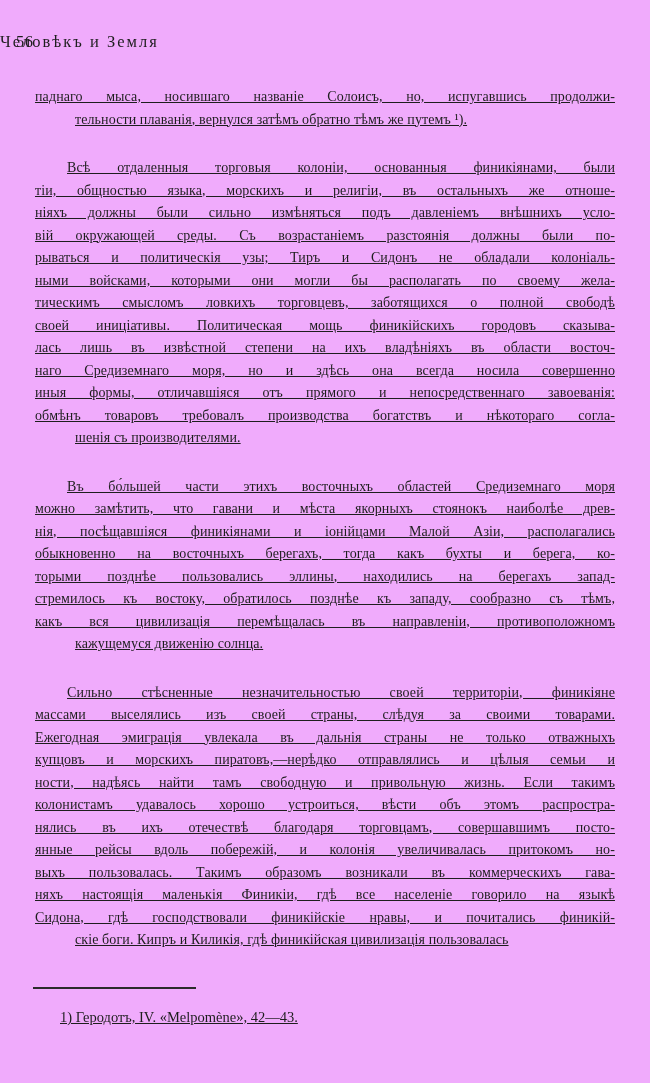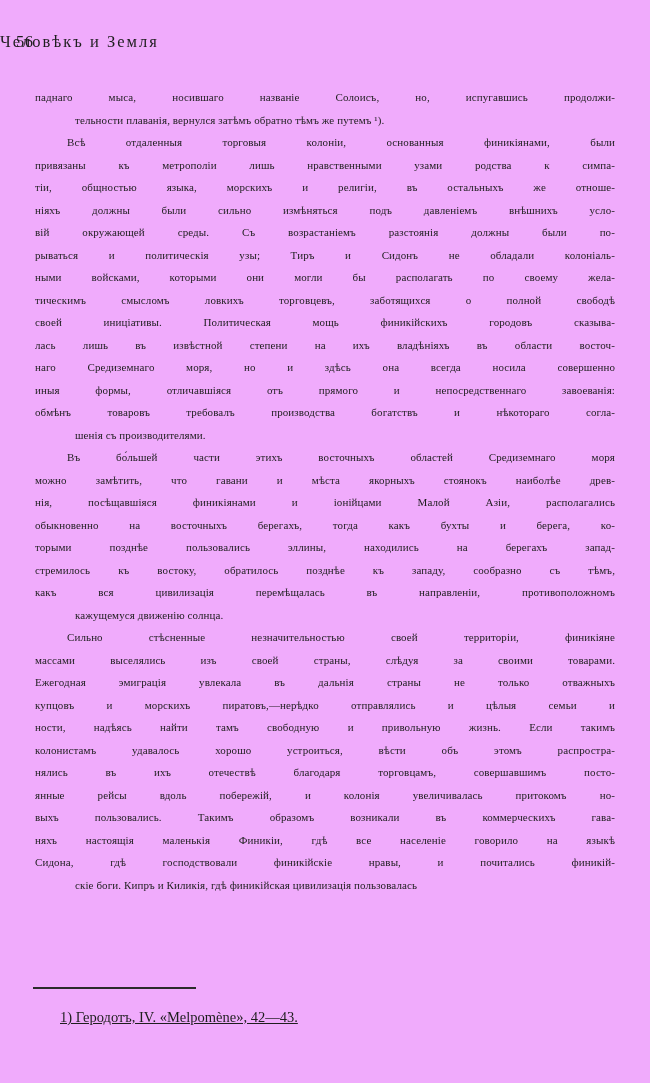--- a/index.html
+++ b/index.html
@@ -39,32 +39,34 @@
   .body-text {
     position: absolute;
     top: 86px;
     left: 35px;
     width: 580px;
   }
   .para { margin: 0; padding: 0; }
   .line {
     height: 22.5px;
     line-height: 22.5px;
-    font-size: 11px;
+    font-size: 14px;
     text-align: justify;
     text-align-last: justify;
     white-space: nowrap;
     letter-spacing: 0.1px;
+    text-decoration: underline;
   }
   .line.last {
     text-align-last: left;
     margin-left: 40px;
   }
   .line.indent {
     padding-left: 32px;
+    margin-top: 26px;
   }
   .footnote-rule {
     position: absolute;
     top: 987px;
     left: 33px;
     width: 163px;
     height: 2px;
     background: #2b2b2b;
   }
   .footnote {
@@ -86,21 +88,20 @@
     <div class="running-title">Человѣкъ и Земля</div>
   </div>
 
   <div class="body-text">
       <div class="para">
         <div class="line">паднаго мыса, носившаго названіе Солоисъ, но, испугавшись продолжи-</div>
         <div class="line last">тельности плаванія, вернулся затѣмъ обратно тѣмъ же путемъ ¹).</div>
       </div>
       <div class="para">
         <div class="line indent">Всѣ отдаленныя торговыя колоніи, основанныя финикіянами, были</div>
-        <div class="line">привязаны къ метрополіи лишь нравственными узами родства к симпа-</div>
         <div class="line">тіи, общностью языка, морскихъ и религіи, въ остальныхъ же отноше-</div>
         <div class="line">ніяхъ должны были сильно измѣняться подъ давленіемъ внѣшнихъ усло-</div>
         <div class="line">вій окружающей среды. Съ возрастаніемъ разстоянія должны были по-</div>
         <div class="line">рываться и политическія узы; Тиръ и Сидонъ не обладали колоніаль-</div>
         <div class="line">ными войсками, которыми они могли бы располагать по своему жела-</div>
         <div class="line">тическимъ смысломъ ловкихъ торговцевъ, заботящихся о полной свободѣ</div>
         <div class="line">своей иниціативы. Политическая мощь финикійскихъ городовъ сказыва-</div>
         <div class="line">лась лишь въ извѣстной степени на ихъ владѣніяхъ въ области восточ-</div>
         <div class="line">наго Средиземнаго моря, но и здѣсь она всегда носила совершенно</div>
         <div class="line">иныя формы, отличавшіяся отъ прямого и непосредственнаго завоеванія:</div>
@@ -119,21 +120,21 @@
       </div>
       <div class="para">
         <div class="line indent">Сильно стѣсненные незначительностью своей территоріи, финикіяне</div>
         <div class="line">массами выселялись изъ своей страны, слѣдуя за своими товарами.</div>
         <div class="line">Ежегодная эмиграція увлекала въ дальнія страны не только отважныхъ</div>
         <div class="line">купцовъ и морскихъ пиратовъ,—нерѣдко отправлялись и цѣлыя семьи и</div>
         <div class="line">ности, надѣясь найти тамъ свободную и привольную жизнь. Если такимъ</div>
         <div class="line">колонистамъ удавалось хорошо устроиться, вѣсти объ этомъ распростра-</div>
         <div class="line">нялись въ ихъ отечествѣ благодаря торговцамъ, совершавшимъ посто-</div>
         <div class="line">янные рейсы вдоль побережій, и колонія увеличивалась притокомъ но-</div>
-        <div class="line">выхъ пользовались. Такимъ образомъ возникали въ коммерческихъ гава-</div>
+        <div class="line">выхъ пользовалась. Такимъ образомъ возникали въ коммерческихъ гава-</div>
         <div class="line">няхъ настоящія маленькія Финикіи, гдѣ все населеніе говорило на языкѣ</div>
         <div class="line">Сидона, гдѣ господствовали финикійскіе нравы, и почитались финикій-</div>
         <div class="line last">скіе боги. Кипръ и Киликія, гдѣ финикійская цивилизація пользовалась</div>
       </div>
     </div>
 
   <div class="footnote-rule"></div>
 
   <div class="footnote">1) Геродотъ, IV. «Melpomène», 42—43.</div>
 

